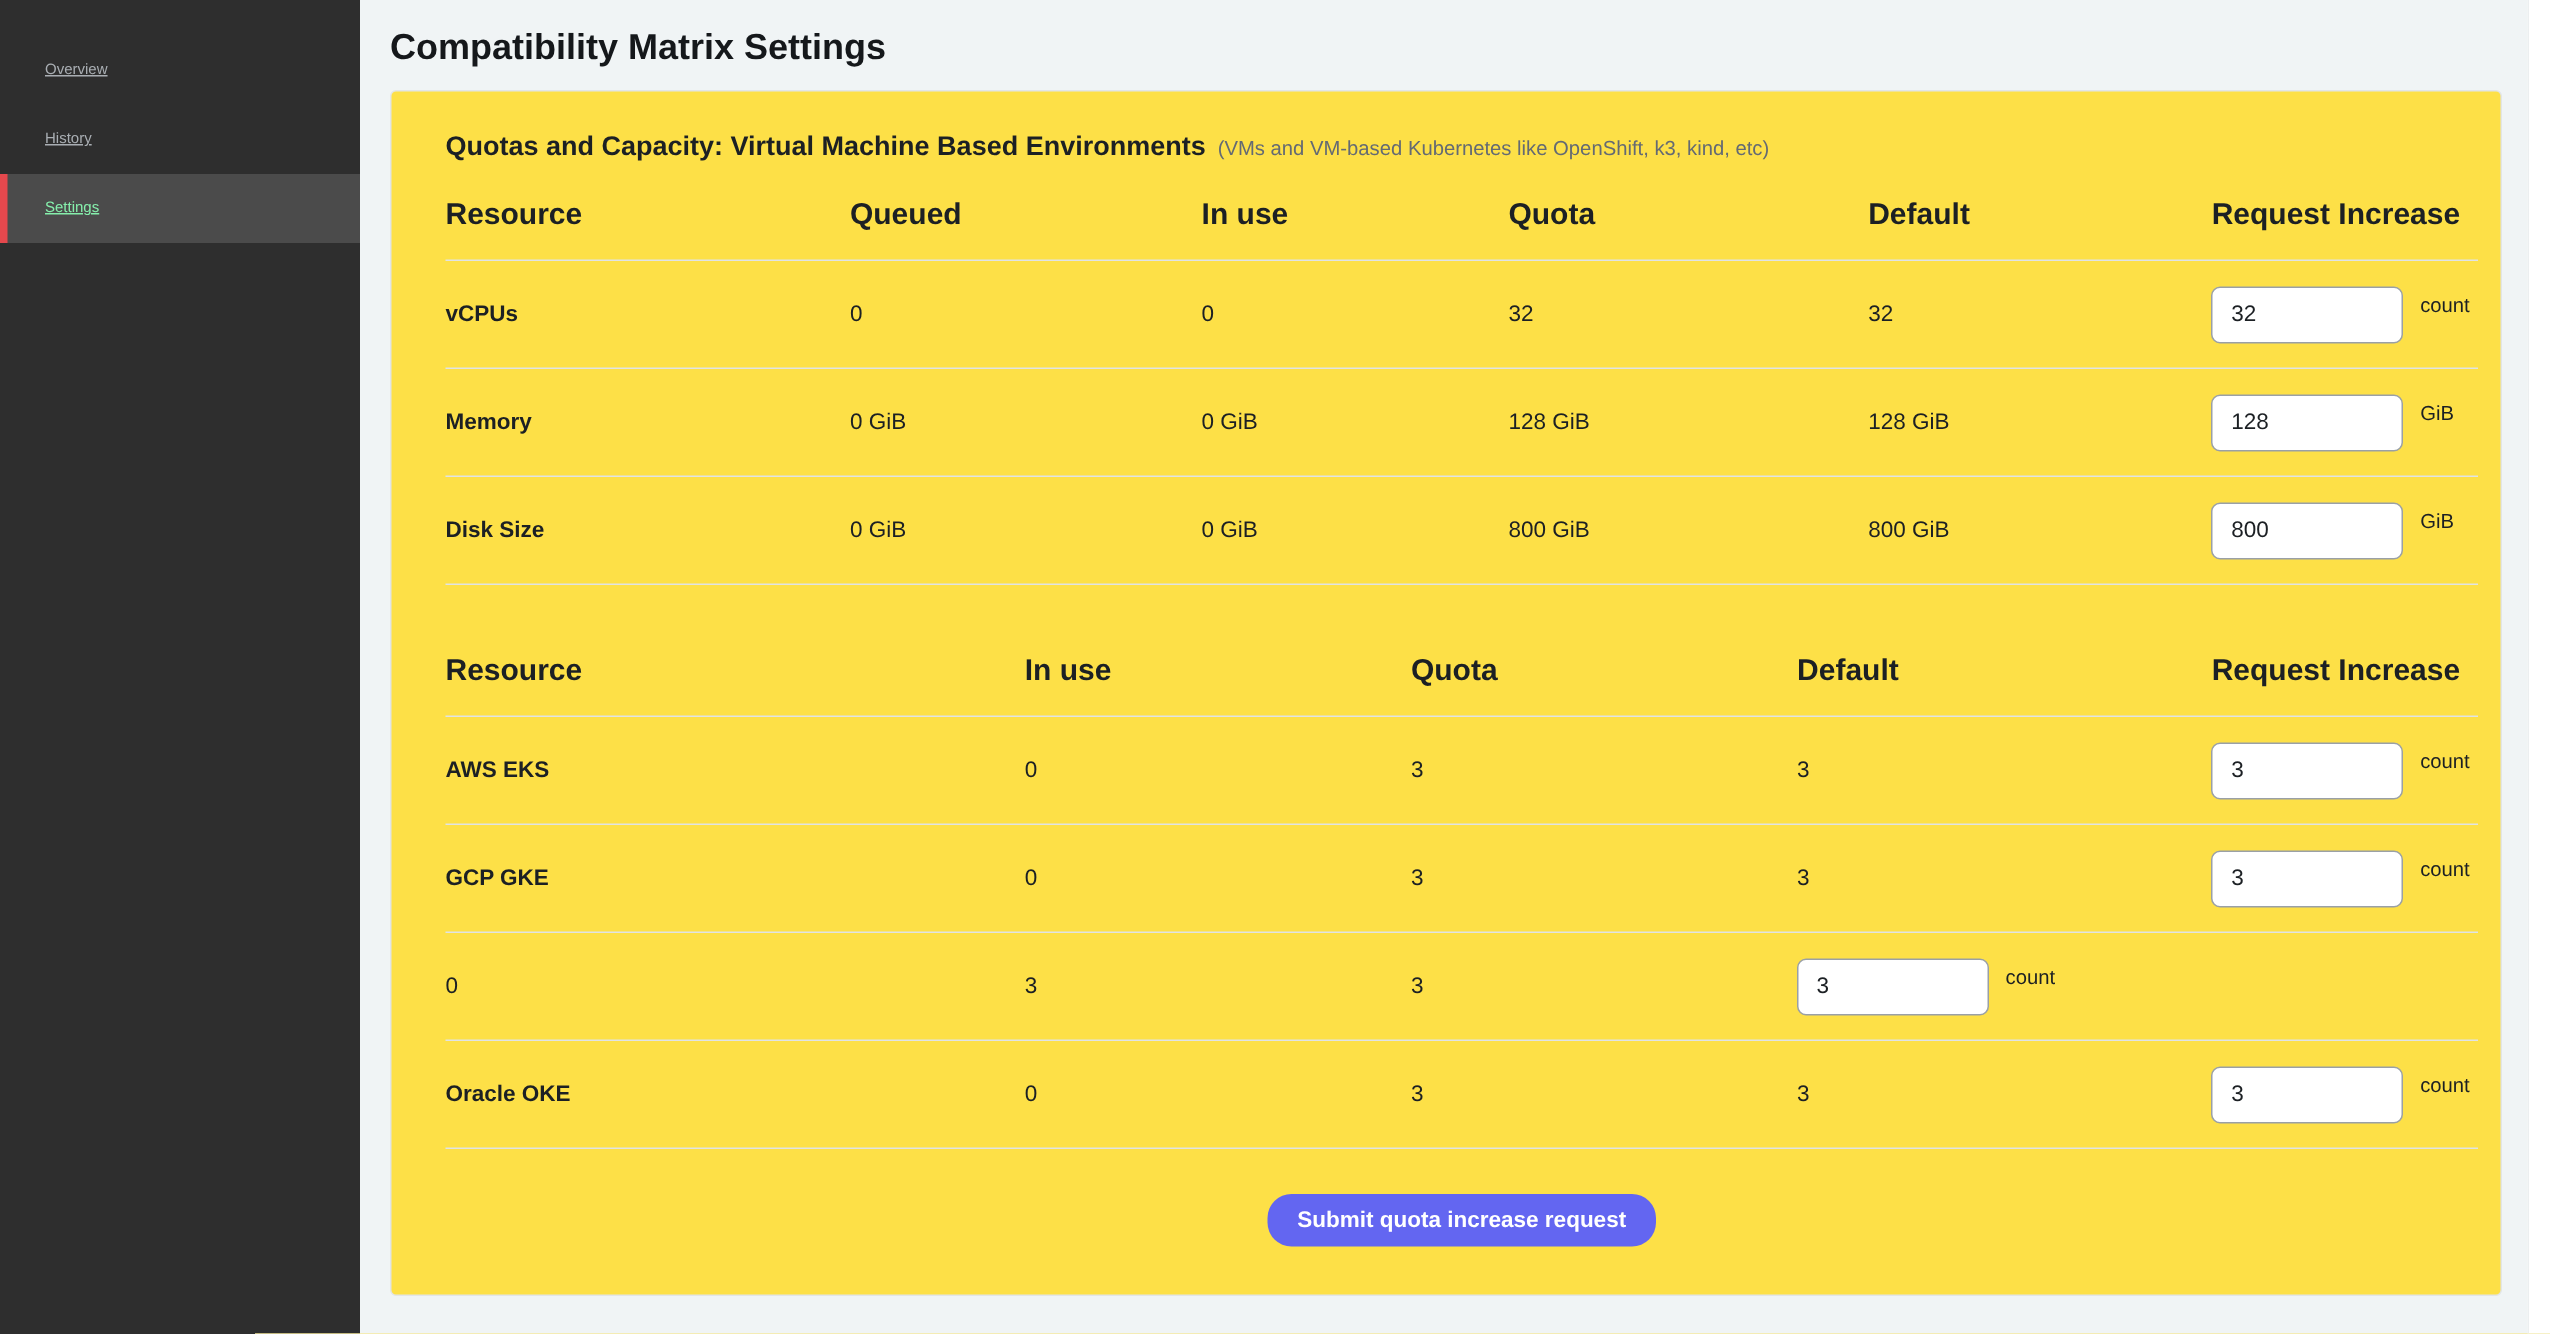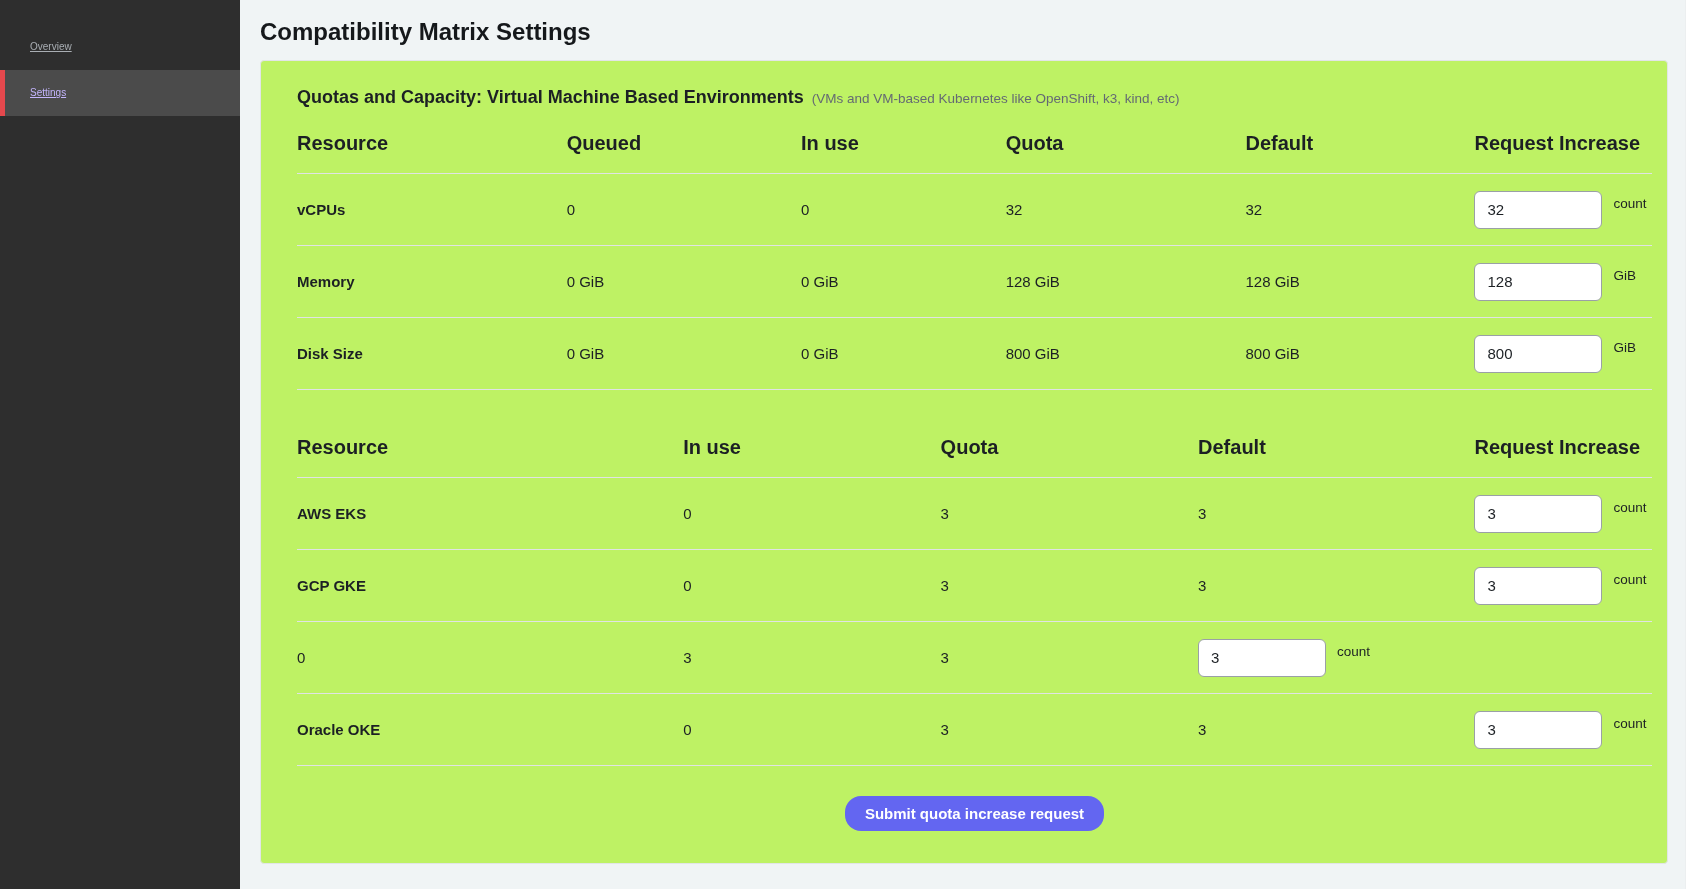--- a/index.html
+++ b/index.html
@@ -24,21 +24,21 @@
     height: 46px;
     line-height: 46px;
     padding-left: 30px;
     font-size: 10px;
     color: #a9aeb3;
     cursor: pointer;
     text-decoration: underline;
   }
   .sidebar-item.active {
     background: #4b4b4b;
-    color: #c4b5fd;
+    color: #86efac;
   }
   .sidebar-item.active::before {
     content: "";
     position: absolute;
     left: 0; top: 0; bottom: 0;
     width: 5px;
     background: #e5484d;
   }
 
   
@@ -48,21 +48,21 @@
     height: 100%;
     background: #f0f4f5;
   }
   .page-title {
     font-size: 24px;
     font-weight: 700;
     color: #15181b;
     margin: 18px 0 14px 20px;
   }
   .card {
-    background: #bef264;
+    background: #fde047;
     border: 1px solid #e2e5e7;
     border-radius: 4px;
     margin: 0 32px 0 20px;
     padding: 26px 15px 20px 36px;
   }
 
   .section-title {
     font-size: 18px;
     font-weight: 600;
     color: #1c2024;
@@ -136,20 +136,21 @@
     background: #ffffff;
     border-left: 1px solid #eceff0;
   }
 </style>
 </head>
 <body>
 
 <aside class="sidebar">
   <nav>
     <div class="sidebar-item">Overview</div>
+    <div class="sidebar-item">History</div>
     <div class="sidebar-item active">Settings</div>
   </nav>
 </aside>
 
 <main class="main">
   <h1 class="page-title">Compatibility Matrix Settings</h1>
 
   <div class="card">
 
     <section>

